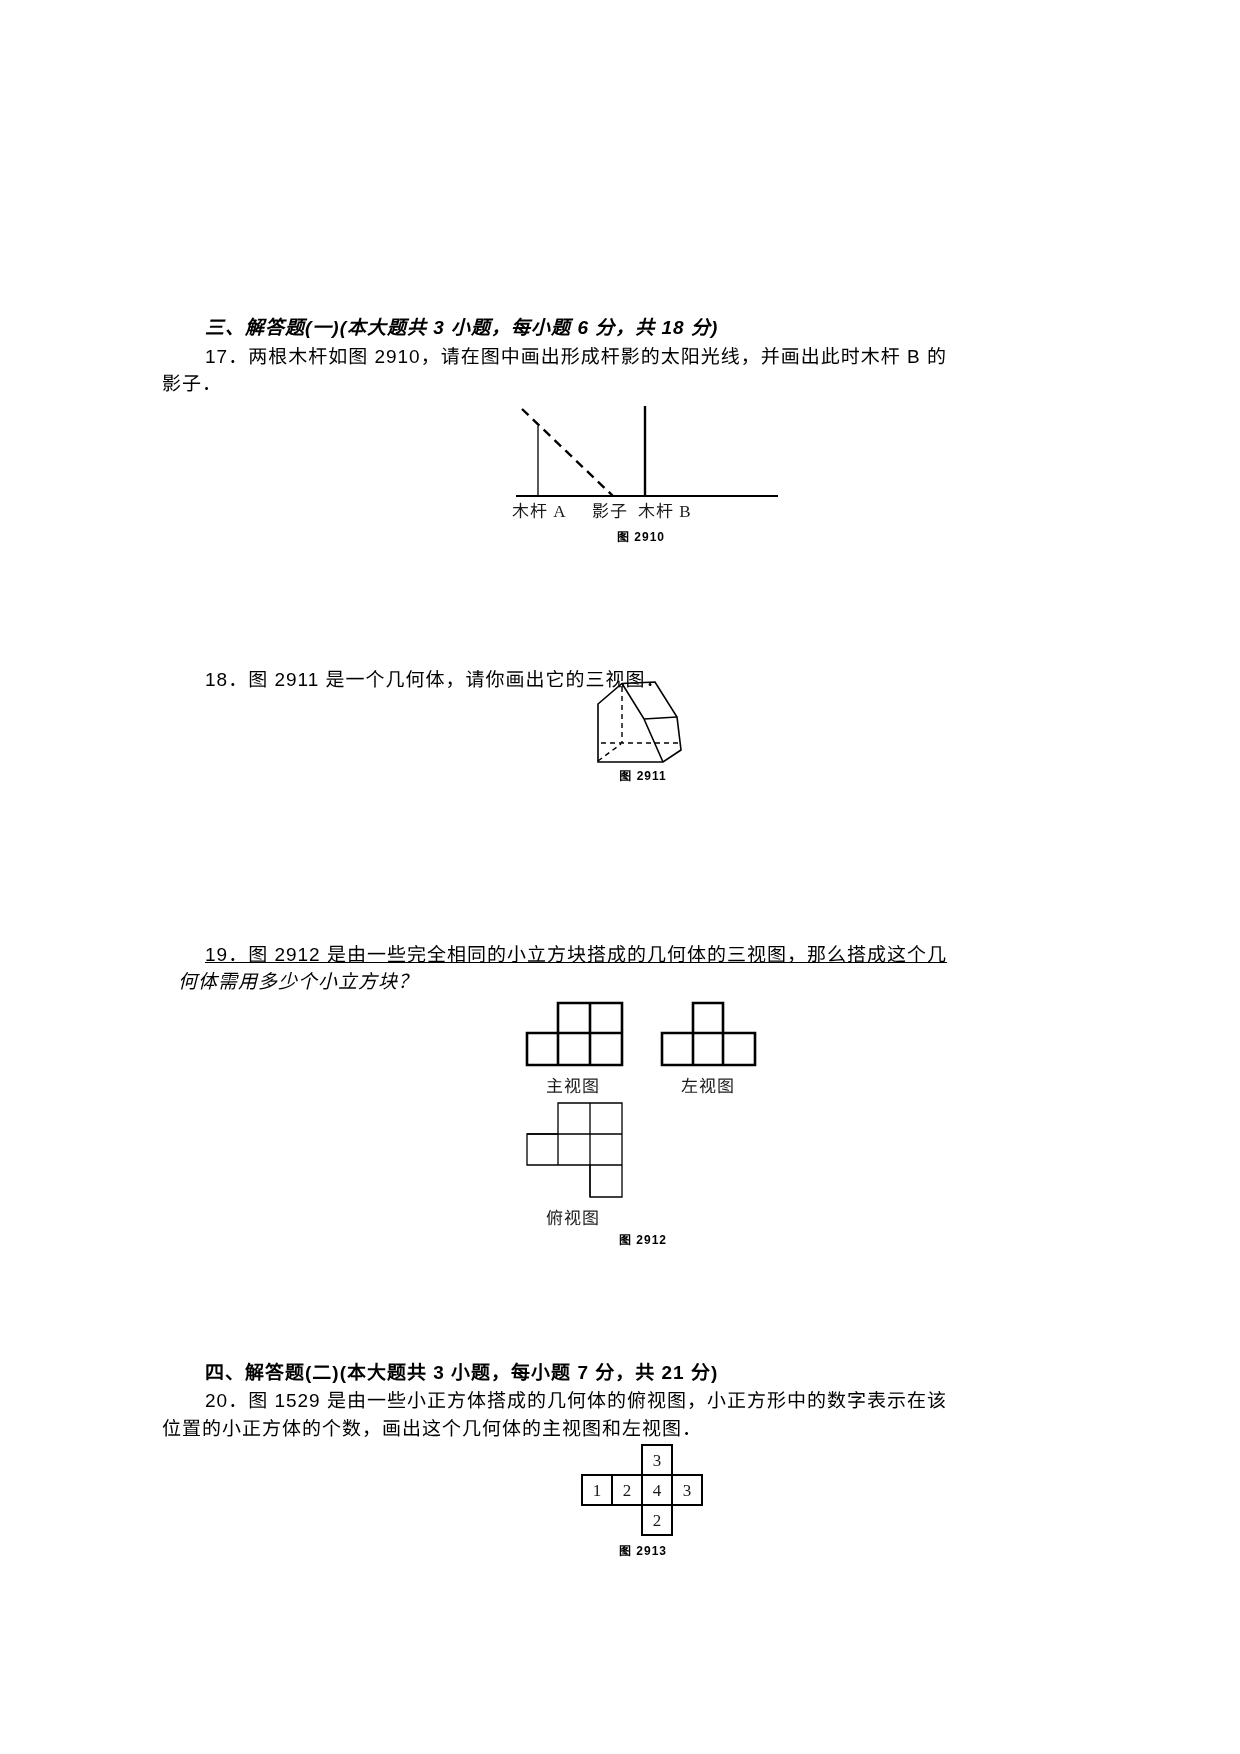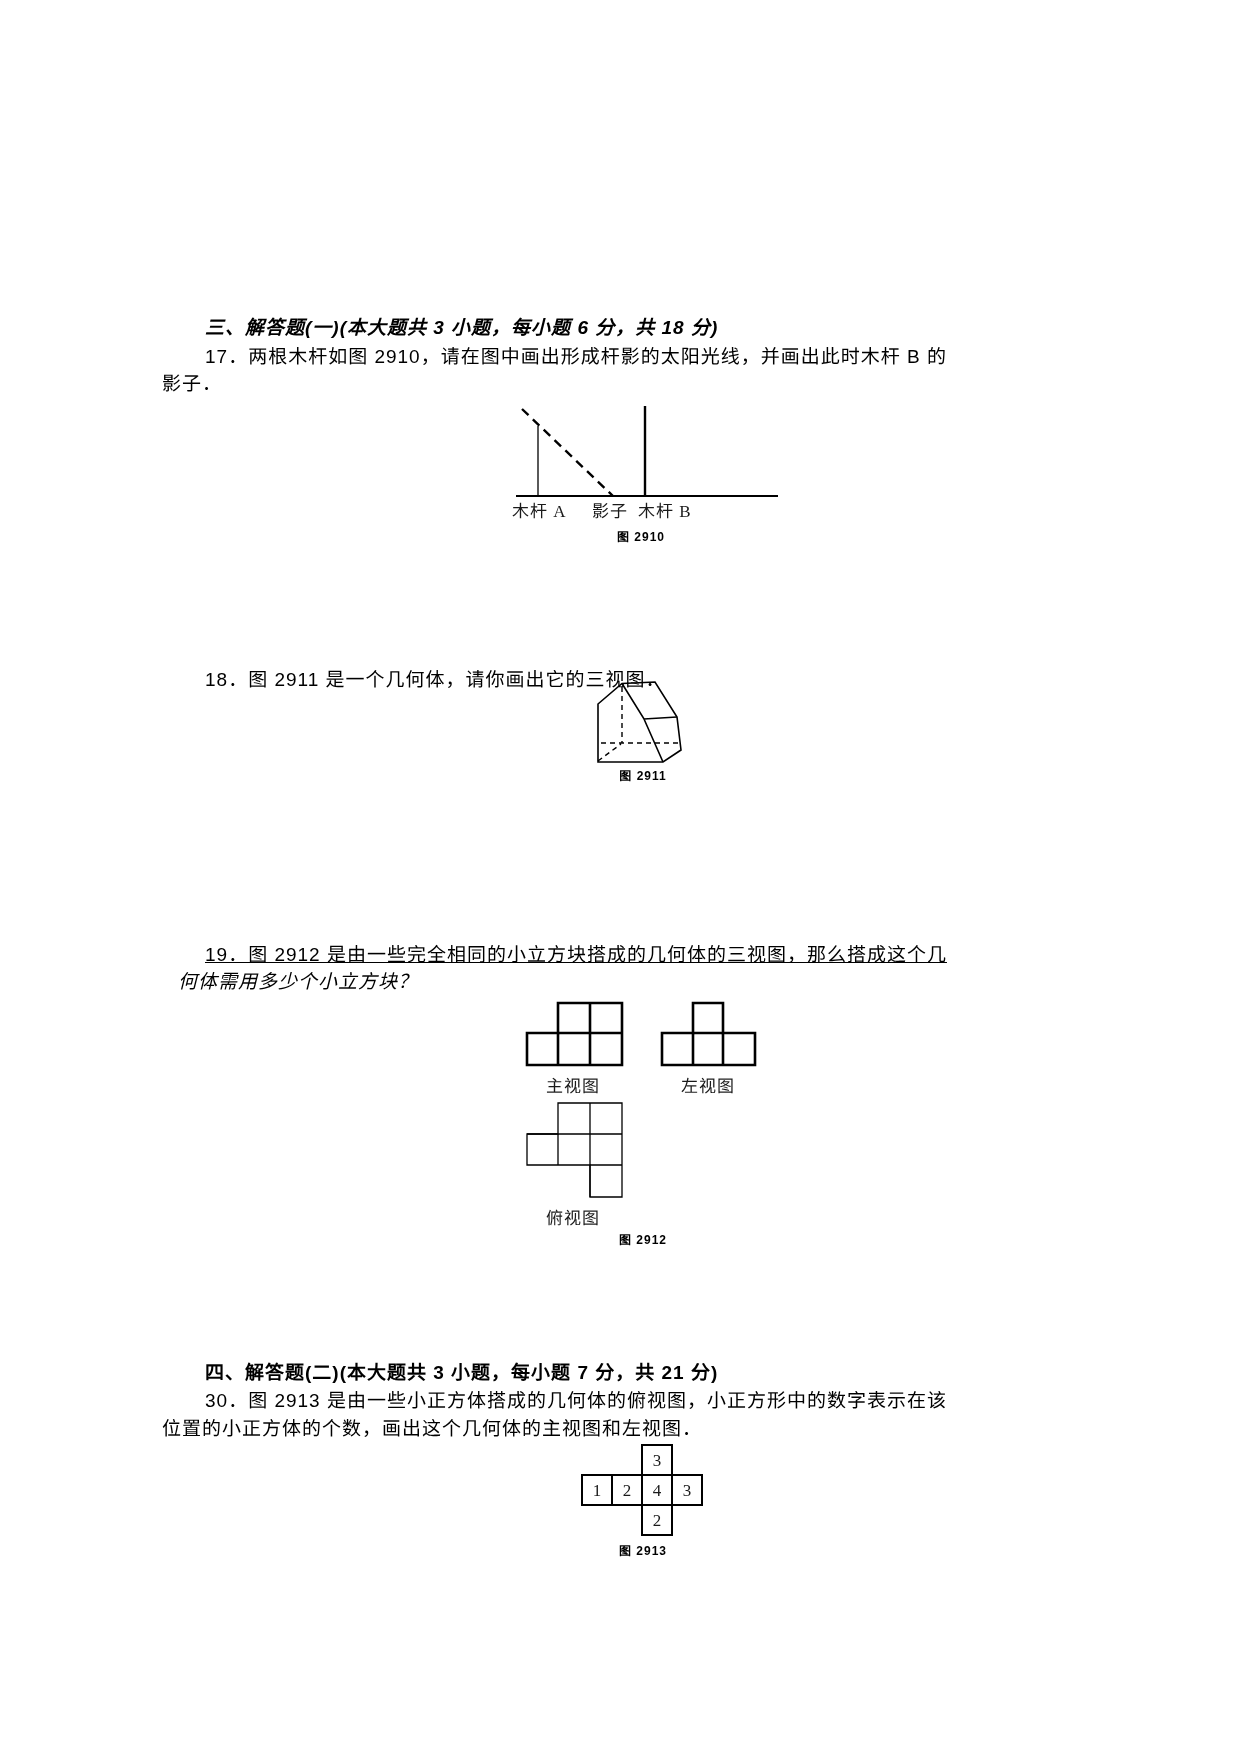--- a/index.html
+++ b/index.html
@@ -91,21 +91,21 @@
   <g>
     <path class="stroke" stroke-width="1.3" d="M558,1103 L622,1103 L622,1197 L590,1197 L590,1165 L527,1165 L527,1134 L558,1134 Z"></path>
     <path class="stroke" stroke-width="1.3" d="M590,1103 L590,1197 M558,1134 L558,1165 M527,1134 L622,1134 M590,1165 L622,1165"></path>
   </g>
   <text class="fig-label" x="546" y="1224">俯视图</text>
 </svg>
 <div class="caption" style="left:583px;top:1230px;">图 2912</div>
 
 <div class="line heading" style="left:205px;top:1362px;text-align:right;">四、解答题(二)(本大题共 3 小题，每小题 7 分，共 21 分)</div>
 
-<div class="line" style="left:205px;top:1390px;">30．图 2913 是由一些小正方体搭成的几何体的俯视图，小正方形中的数字表示在该</div>
+<div class="line" style="left:205px;top:1390px;">20．图 1529 是由一些小正方体搭成的几何体的俯视图，小正方形中的数字表示在该</div>
 <div class="line" style="left:162px;top:1418px;">位置的小正方体的个数，画出这个几何体的主视图和左视图．</div>
 
 <svg style="left:576px;top:1441px;" width="132" height="98" viewBox="576 1441 132 98">
   <rect class="stroke" x="642" y="1445" width="30" height="30" stroke-width="2"></rect>
   <rect class="stroke" x="582" y="1475" width="120" height="30" stroke-width="2"></rect>
   <path class="stroke" stroke-width="2" d="M612,1475 L612,1505 M642,1475 L642,1505 M672,1475 L672,1505"></path>
   <rect class="stroke" x="642" y="1505" width="30" height="30" stroke-width="2"></rect>
   <text class="fig-digit" x="657" y="1466">3</text>
   <text class="fig-digit" x="597" y="1496">1</text>
   <text class="fig-digit" x="627" y="1496">2</text>

